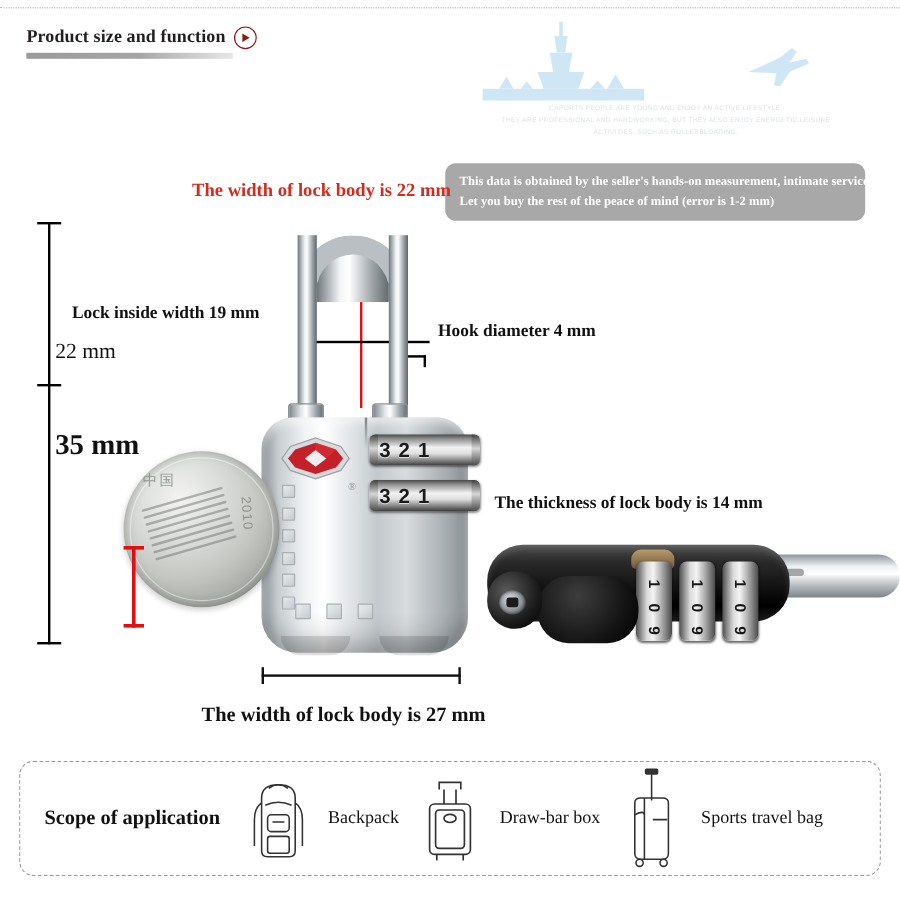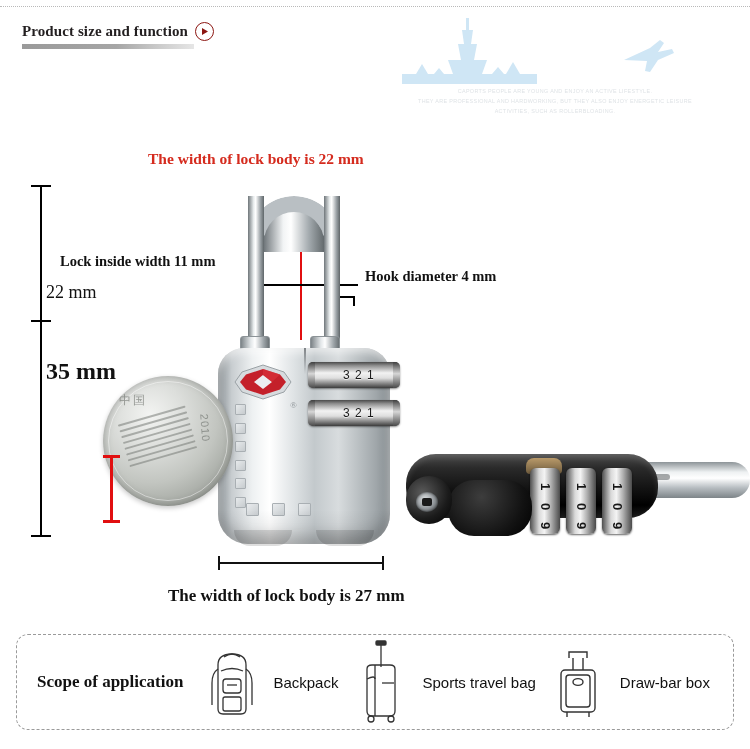--- a/index.html
+++ b/index.html
@@ -58,21 +58,21 @@
     box-sizing:border-box;padding:7px 12px 0 12px;
   }
   .note-line{
     font-family:"Liberation Serif", serif;
     font-size:10.5px;font-weight:bold;line-height:17px;
     white-space:nowrap;
   }
 
   
   .lbl{position:absolute;font-family:"Liberation Serif", serif;color:#111;white-space:nowrap;}
-  .lbl-red{color:#d52b1e;font-weight:bold;font-size:15.5px;}
+  .lbl-red{color:#d52b1e;font-weight:bold;font-size:15.5px;margin-left:12px;}
 
   #label-width22{left:148px;top:150px;}
   #label-inside11{left:60px;top:253px;font-size:14.5px;font-weight:bold;}
   #label-hook4{left:365px;top:268px;font-size:14.5px;font-weight:bold;}
   #label-22mm{left:46px;top:282px;font-size:18px;font-weight:normal;}
   #label-35mm{left:46px;top:358px;font-size:24px;font-weight:bold;}
   #label-thickness14{left:412px;top:411px;font-size:14.5px;font-weight:bold;}
   #label-width27{left:168px;top:586px;font-size:17px;font-weight:bold;}
 
   
@@ -179,24 +179,23 @@
     position:relative;width:92px;height:26px;margin-bottom:12px;
     border-radius:5px;
     background:linear-gradient(to bottom,#4a4a4a 0%,#8e8e8e 14%,#f2f2f2 42%,#dedede 62%,#6f6f6f 88%,#3c3c3c 100%);
     box-shadow:0 1px 2px rgba(0,0,0,.45);
     display:flex;align-items:center;justify-content:flex-start;
     overflow:hidden;
   }
   .dial .digits{
     display:flex;align-items:center;gap:3px;padding-left:8px;
     font-family:"Liberation Sans", sans-serif;
-    font-size:12px;font-weight:normal;color:#1a1a1a;
+    font-size:17px;font-weight:bold;color:#1a1a1a;
     letter-spacing:1px;line-height:1;
     text-shadow:0 1px 0 rgba(255,255,255,.6);
-    margin-left:27px;
   }
   .dial .edge{
     position:absolute;top:0;width:7px;height:26px;
     background:linear-gradient(to bottom,#3f3f3f,#d6d6d6 45%,#4a4a4a);
   }
   .dial .edge.l{left:0;}
   .dial .edge.r{right:0;}
 
   
   .coin{
@@ -291,21 +290,21 @@
   }
   .scope-title{
     font-family:"Liberation Serif", serif;
     font-size:17px;font-weight:bold;color:#111;
     margin-left:20px;margin-right:14px;white-space:nowrap;
   }
   .scope-item{display:flex;align-items:center;gap:6px;margin-right:8px;}
   .scope-item .ico{width:70px;height:78px;display:flex;align-items:center;justify-content:center;}
   .scope-item .ico svg{display:block;}
   .scope-item .nm{
-    font-family:Liberation Sans, sans-serif;font-size:15px;color:#111;white-space:nowrap;
+    font-family:Liberation Serif, serif;font-size:15px;color:#111;white-space:nowrap;
   }
 </style>
 </head>
 <body>
 
 <div class="page">
 
   <div class="top-dots"></div>
 
   <div class="header">
@@ -341,26 +340,31 @@
         <g fill="#cfe6f5">
           <path d="M4,24 L30,12 L40,4 L44,7 L38,16 L52,13 L54,17 L38,24 L30,36 L25,35 L27,25 Z"></path>
         </g>
       </svg>
     </span>
     <div class="wm-text">CAPORTS PEOPLE ARE YOUNG AND ENJOY AN ACTIVE LIFESTYLE.
 THEY ARE PROFESSIONAL AND HARDWORKING, BUT THEY ALSO ENJOY ENERGETIC LEISURE
 ACTIVITIES, SUCH AS ROLLERBLOADING.</div>
   </div>
 
+  <div class="note-box">
+    <div class="note-line">This data is obtained by the seller's hands-on measurement, intimate service,</div>
+    <div class="note-line">Let you buy the rest of the peace of mind (error is 1-2 mm)</div>
+  </div>
 
   <div class="lbl lbl-red" id="label-width22">The width of lock body is 22 mm</div>
-  <div class="lbl" id="label-inside11">Lock inside width 11 mm</div>
+  <div class="lbl" id="label-inside11">Lock inside width 19 mm</div>
   <div class="lbl" id="label-hook4">Hook diameter 4 mm</div>
   <div class="lbl" id="label-22mm">22  mm</div>
   <div class="lbl" id="label-35mm">35  mm</div>
+  <div class="lbl" id="label-thickness14">The thickness of lock body is 14 mm</div>
   <div class="lbl" id="label-width27">The width of lock body is 27 mm</div>
 
   <div class="vdim">
     <div class="stem"></div>
     <div class="cap t"></div>
     <div class="cap m"></div>
     <div class="cap b"></div>
   </div>
 
   <div class="red-vline"></div>
@@ -497,46 +501,46 @@
             <path d="M14,24 q-6,4 -6,14 l0,22"></path>
             <path d="M23,40 l10,0"></path>
           </g>
         </svg>
       </span>
       <span class="nm">Backpack</span>
     </div>
 
     <div class="scope-item">
       <span class="ico">
+        <svg width="60" height="80" viewBox="0 0 60 80">
+          <g fill="none" stroke="#333" stroke-width="1.4">
+            <path d="M20,16 l0,-6 l18,0 l0,6"></path>
+            <path d="M24,16 l0,12 M34,16 l0,12"></path>
+            <rect x="12" y="28" width="34" height="42" rx="4"></rect>
+            <rect x="17" y="33" width="24" height="32" rx="3"></rect>
+            <ellipse cx="29" cy="40" rx="5" ry="3.4"></ellipse>
+            <path d="M18,70 l0,5 M40,70 l0,5"></path>
+          </g>
+        </svg>
+      </span>
+      <span class="nm">Draw-bar box</span>
+    </div>
+
+    <div class="scope-item">
+      <span class="ico">
         <svg width="54" height="86" viewBox="0 0 54 86">
           <g fill="none" stroke="#333" stroke-width="1.3">
             <rect x="22" y="2" width="10" height="4" rx="1" fill="#333"></rect>
             <path d="M27,6 l0,22"></path>
             <path d="M13,30 q0,-4 5,-4 l18,0 q5,0 5,4 l0,42 q0,5 -5,5 l-18,0 q-5,0 -5,-5 Z"></path>
             <path d="M21,26 l0,51"></path>
             <path d="M13,40 q8,-4 8,0"></path>
             <path d="M28,44 l12,0"></path>
             <circle cx="17" cy="80" r="3"></circle>
             <circle cx="37" cy="80" r="3"></circle>
           </g>
         </svg>
       </span>
       <span class="nm">Sports travel bag</span>
     </div>
-
-    <div class="scope-item">
-      <span class="ico">
-        <svg width="60" height="80" viewBox="0 0 60 80">
-          <g fill="none" stroke="#333" stroke-width="1.4">
-            <path d="M20,16 l0,-6 l18,0 l0,6"></path>
-            <path d="M24,16 l0,12 M34,16 l0,12"></path>
-            <rect x="12" y="28" width="34" height="42" rx="4"></rect>
-            <rect x="17" y="33" width="24" height="32" rx="3"></rect>
-            <ellipse cx="29" cy="40" rx="5" ry="3.4"></ellipse>
-            <path d="M18,70 l0,5 M40,70 l0,5"></path>
-          </g>
-        </svg>
-      </span>
-      <span class="nm">Draw-bar box</span>
-    </div>
   </div>
 
 </div>
 
 </body></html>

